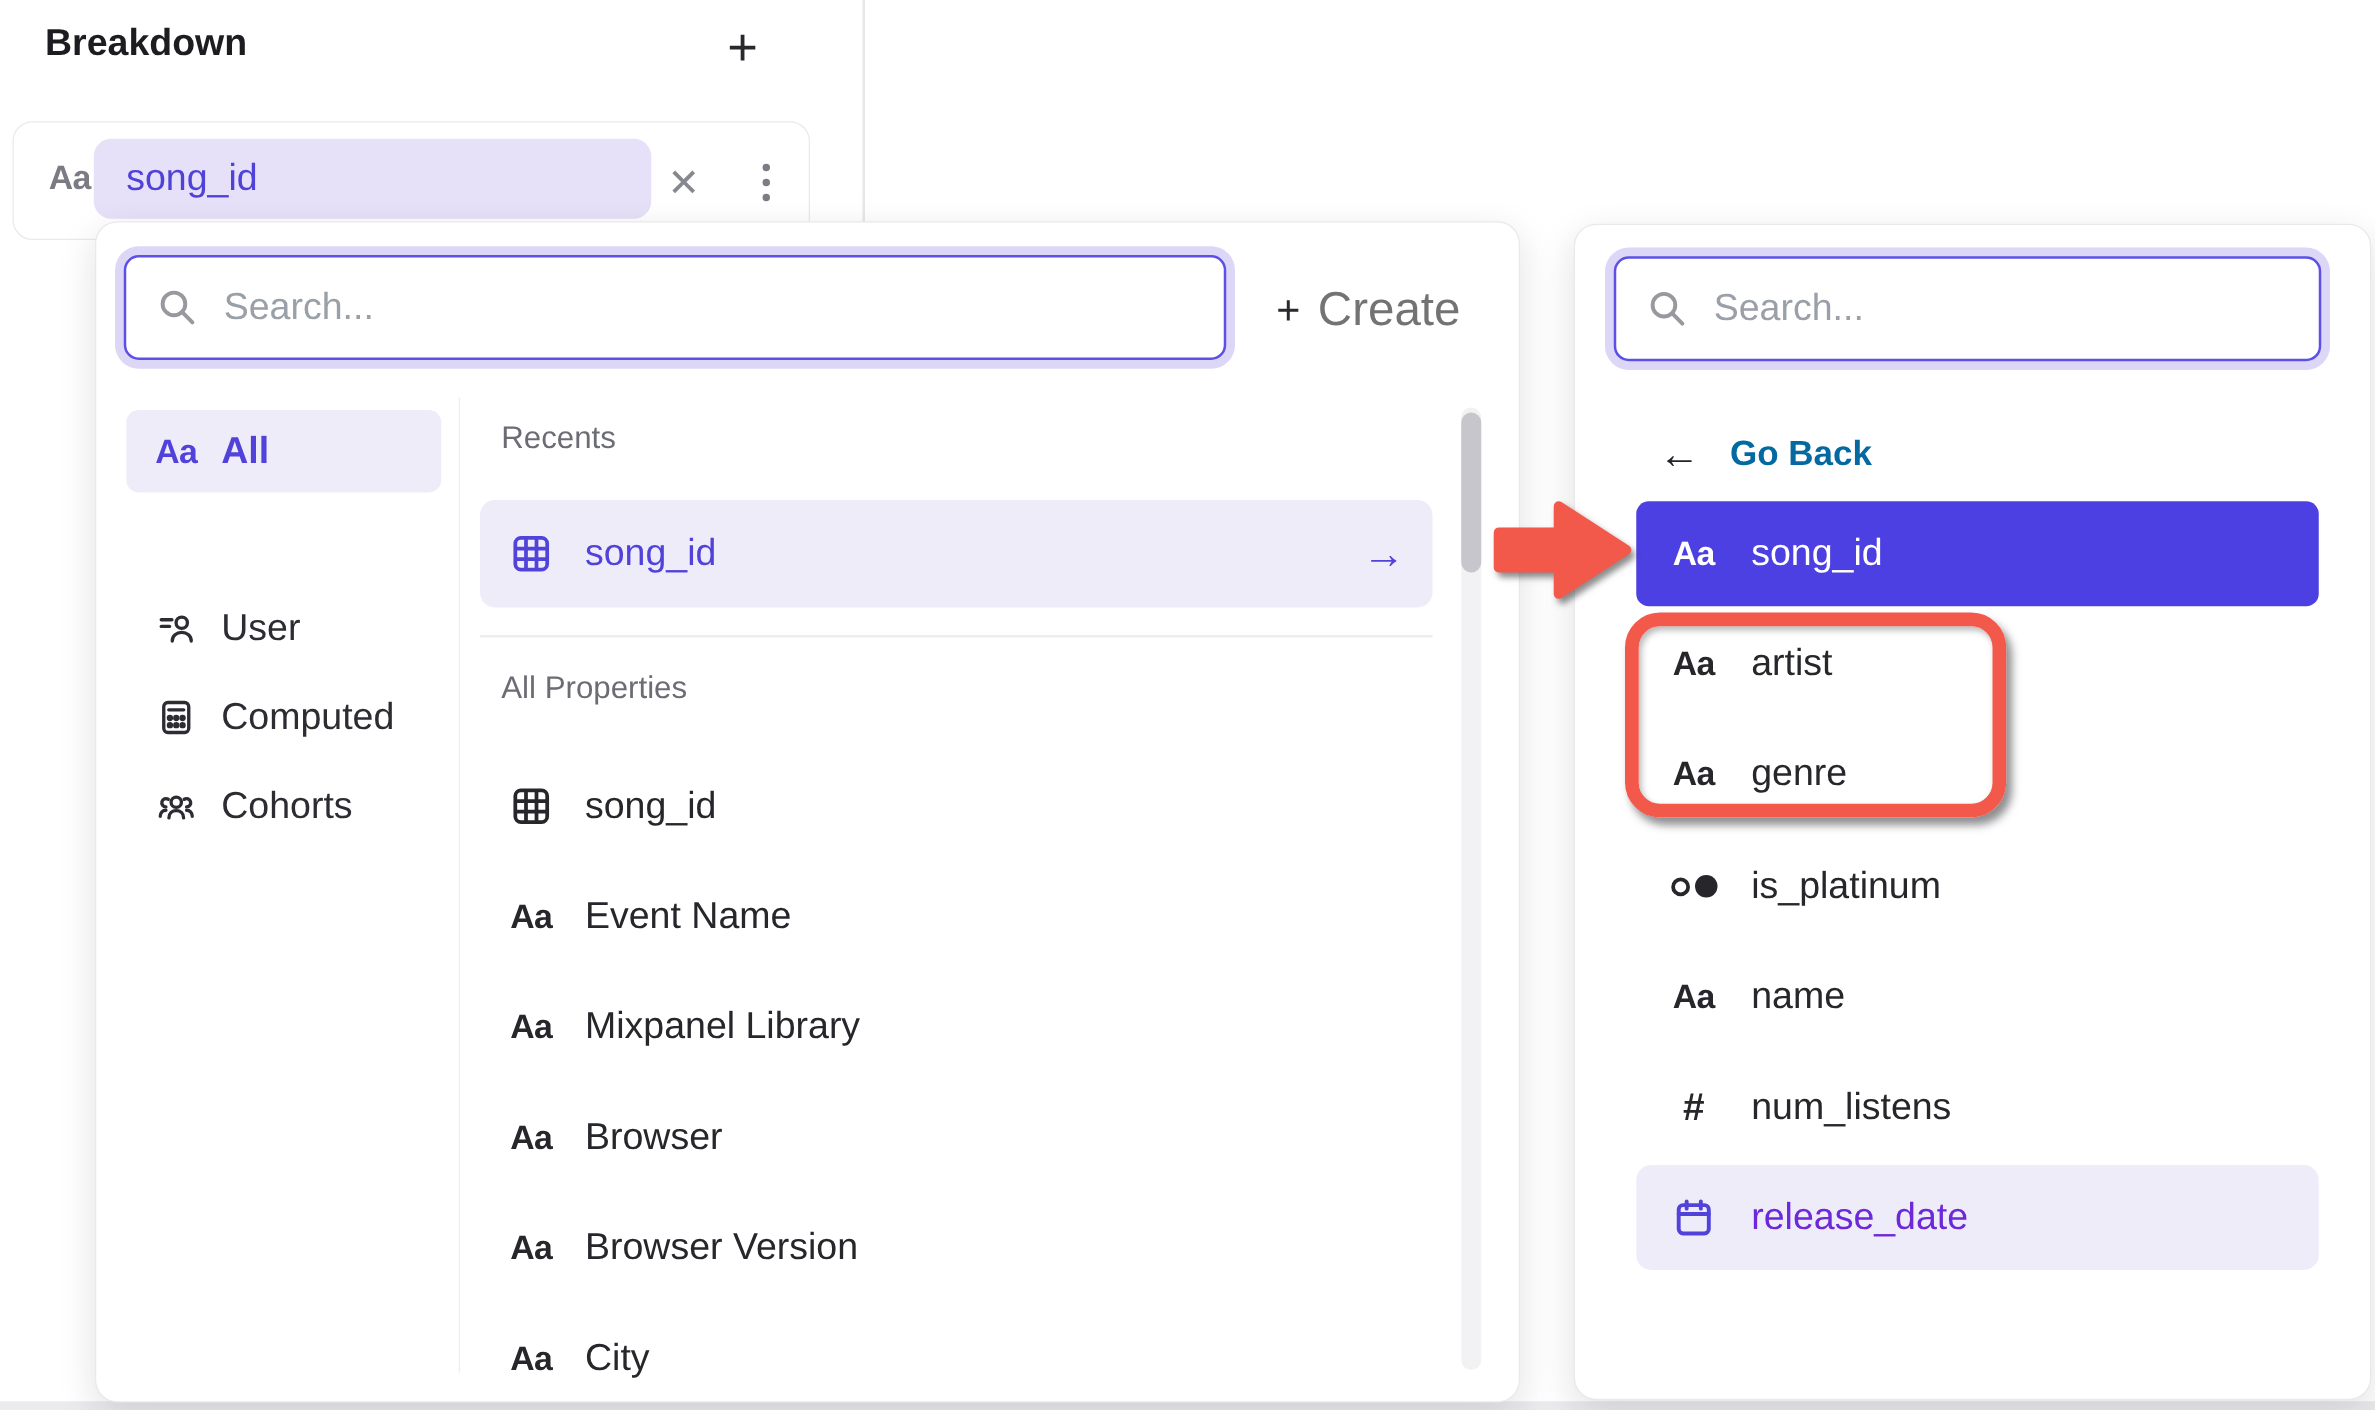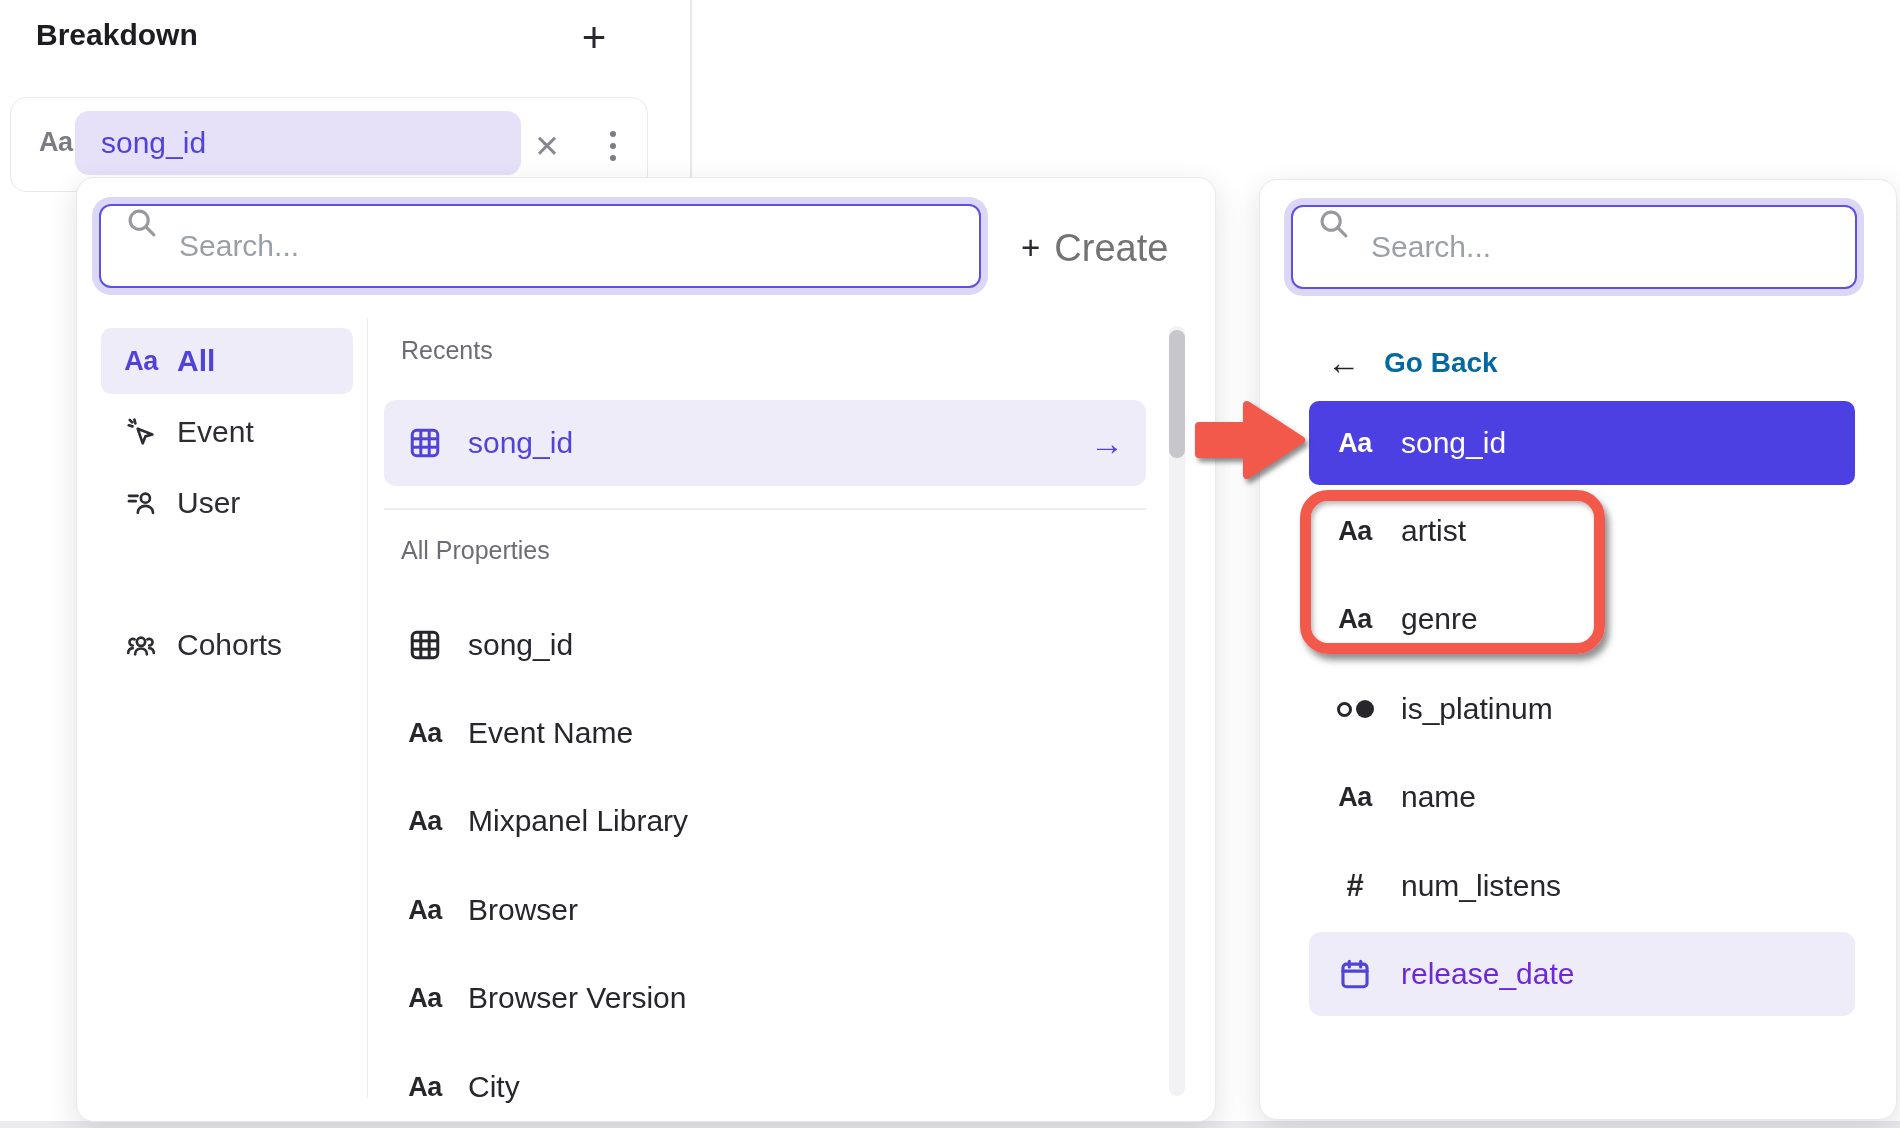--- a/index.html
+++ b/index.html
@@ -22,21 +22,21 @@
   .chip-close { position:absolute; left:514px; top:26px; width:44px; height:44px; display:flex; align-items:center; justify-content:center; font-size:31px; color:#87878f; cursor:pointer; }
   .chip-kebab { position:absolute; left:584px; top:24px; width:36px; height:48px; display:flex; flex-direction:column; align-items:center; justify-content:center; gap:6px; cursor:pointer; }
   .chip-kebab i { width:6px; height:6px; border-radius:50%; background:#7c7c84; }
 
   
   .panel { position:absolute; background:#fff; border:1px solid #e9e9ec; border-radius:18px; box-shadow:0 10px 30px rgba(25,25,40,.13); z-index:5; }
   .left-panel { left:76px; top:177px; width:1140px; height:945px; }
   .right-panel { left:1259px; top:179px; width:638px; height:941px; }
 
   
-  .search-box { position:absolute; display:flex; gap:20px; padding:0 24px; background:#fff; border:2px solid #5c50e8; border-radius:12px; box-shadow:0 0 0 7px #dcd7f6; }
+  .search-box { position:absolute; display:flex; align-items:center; gap:20px; padding:0 24px; background:#fff; border:2px solid #5c50e8; border-radius:12px; box-shadow:0 0 0 7px #dcd7f6; }
   .search-box input { border:none; outline:none; flex:1; min-width:0; font-size:30px; color:#3a3a40; background:transparent; font-family:inherit; }
   .search-box input::placeholder { color:#9aa0a8; }
   .lp-search { left:22px; top:26px; width:882px; height:84px; }
   .rp-search { left:31px; top:25px; width:566px; height:84px; }
 
   .create-btn { position:absolute; left:944px; top:50px; height:40px; display:flex; align-items:center; gap:14px; cursor:pointer; }
   .create-btn .plus { font-size:33px; font-weight:400; color:#28282d; }
   .create-btn .lbl { font-size:38px; font-weight:500; color:#737373; }
 
   
@@ -122,41 +122,45 @@
 
     <div class="create-btn">
       <span class="plus">+</span>
       <span class="lbl">Create</span>
     </div>
 
     <div class="side-item sel" style="top:150px">
       <span class="icn tglyph purple">Aa</span>
       <span class="lbl">All</span>
     </div>
-    <div class="side-item" style="top:221px">
-      <span class="icn">
-        <svg width="32" height="32" viewBox="0 0 24 24" fill="none" stroke="#2c2c32" stroke-width="2" stroke-linecap="round" stroke-linejoin="round">
-          <path d="M9.5 9.5 L20.5 13.8 L15.3 15.3 L13.3 20.5 Z"></path>
-          <line x1="7" y1="2.8" x2="7.8" y2="5.6"></line>
-            <line x1="2.8" y1="7" x2="5.6" y2="7.8"></line>
-            <line x1="3.6" y1="3" x2="5.4" y2="4.8"></line>
-        </svg>
-      </span>
-      <span class="lbl">Event</span>
-    </div>
     <div class="side-item" style="top:292px">
       <span class="icn">
         <svg width="32" height="32" viewBox="0 0 24 24" fill="none" stroke="#2c2c32" stroke-width="2" stroke-linecap="round">
           <line x1="3" y1="6.6" x2="9.4" y2="6.6"></line>
             <line x1="3" y1="10.6" x2="8" y2="10.6"></line>
           <circle cx="15.3" cy="8.4" r="3.4"></circle>
           <path d="M9.6 19.4 c0-3.2 2.6-5.2 5.7-5.2 s5.7 2 5.7 5.2"></path>
         </svg>
       </span>
       <span class="lbl">User</span>
+    </div>
+    <div class="side-item" style="top:363px">
+      <span class="icn">
+        <svg width="32" height="32" viewBox="0 0 24 24" fill="none" stroke="#2c2c32" stroke-width="2" stroke-linecap="round">
+          <rect x="4.5" y="3" width="15" height="18" rx="2.5"></rect>
+          <line x1="7.5" y1="7.4" x2="16.5" y2="7.4"></line>
+          <circle cx="8.2" cy="12.3" r="0.9" fill="#2c2c32"></circle>
+            <circle cx="12" cy="12.3" r="0.9" fill="#2c2c32"></circle>
+            <circle cx="15.8" cy="12.3" r="0.9" fill="#2c2c32"></circle>
+          <circle cx="8.2" cy="16.6" r="0.9" fill="#2c2c32"></circle>
+            <circle cx="12" cy="16.6" r="0.9" fill="#2c2c32"></circle>
+            <circle cx="15.8" cy="16.6" r="0.9" fill="#2c2c32"></circle>
+        </svg>
+      </span>
+      <span class="lbl">Computed</span>
     </div>
     <div class="side-item" style="top:434px">
       <span class="icn">
         <svg width="32" height="32" viewBox="0 0 24 24" fill="none" stroke="#2c2c32" stroke-width="2" stroke-linecap="round">
           <circle cx="12" cy="9.6" r="3.1"></circle>
           <path d="M7.6 19 c0-2.7 2-4.4 4.4-4.4 s4.4 1.7 4.4 4.4"></path>
           <path d="M5.8 12.4 a2.5 2.5 0 1 1 1.4-4.6"></path>
           <path d="M2.4 18 c0-2.2 1.5-3.6 3.4-3.6"></path>
           <path d="M18.2 12.4 a2.5 2.5 0 1 0-1.4-4.6"></path>
           <path d="M21.6 18 c0-2.2-1.5-3.6-3.4-3.6"></path>

